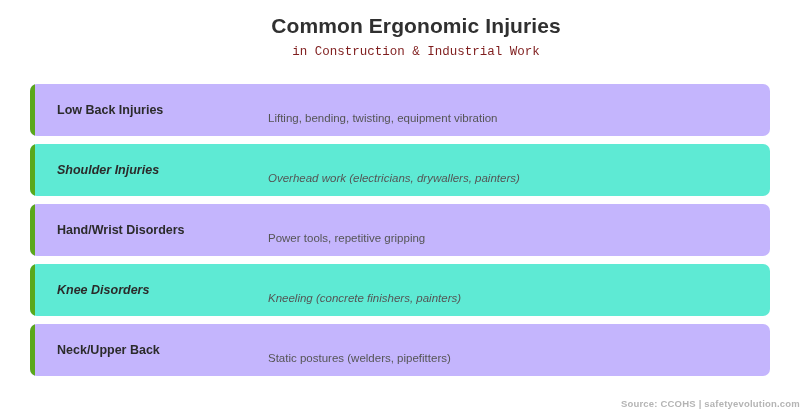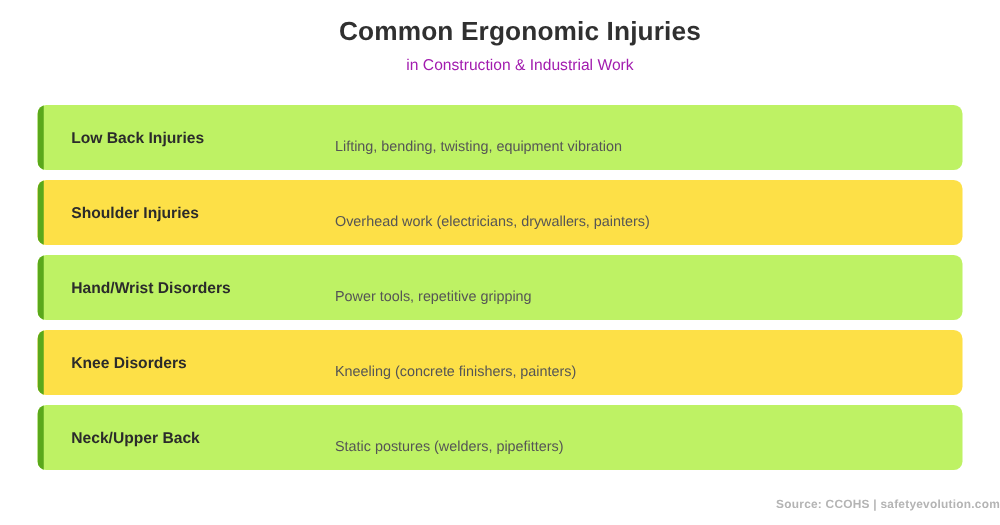--- a/index.html
+++ b/index.html
@@ -30,23 +30,24 @@
     font-size: 21px;
     font-weight: bold;
     color: #303030;
     letter-spacing: 0.1px;
     line-height: 1.15;
     margin: 0;
   }
   .subtitle {
     font-size: 12.5px;
     font-weight: normal;
-    color: #a21caf;
+    color: #7f1d1d;
     margin-top: 7px;
     line-height: 1.2;
+    font-family: Liberation Mono, monospace;
   }
 
   
   .list {
     margin: 0;
     padding: 0;
     position: absolute;
     left: 30px;
     top: 84px;
     width: 740px;
@@ -56,22 +57,22 @@
     height: 52px;
     margin-bottom: 8px;
     border-radius: 7px;
     display: flex;
     align-items: center;
     overflow: hidden;
   }
   .row:last-child {
     margin-bottom: 0;
   }
-  .row-tint-a { background: #bef264; }
-  .row-tint-b { background: #fde047; }
+  .row-tint-a { background: #c4b5fd; }
+  .row-tint-b { background: #5eead4; font-style: italic; }
 
   .accent {
     position: absolute;
     left: 0;
     top: 0;
     bottom: 0;
     width: 5px;
     border-radius: 7px 0 0 7px;
   }
 

